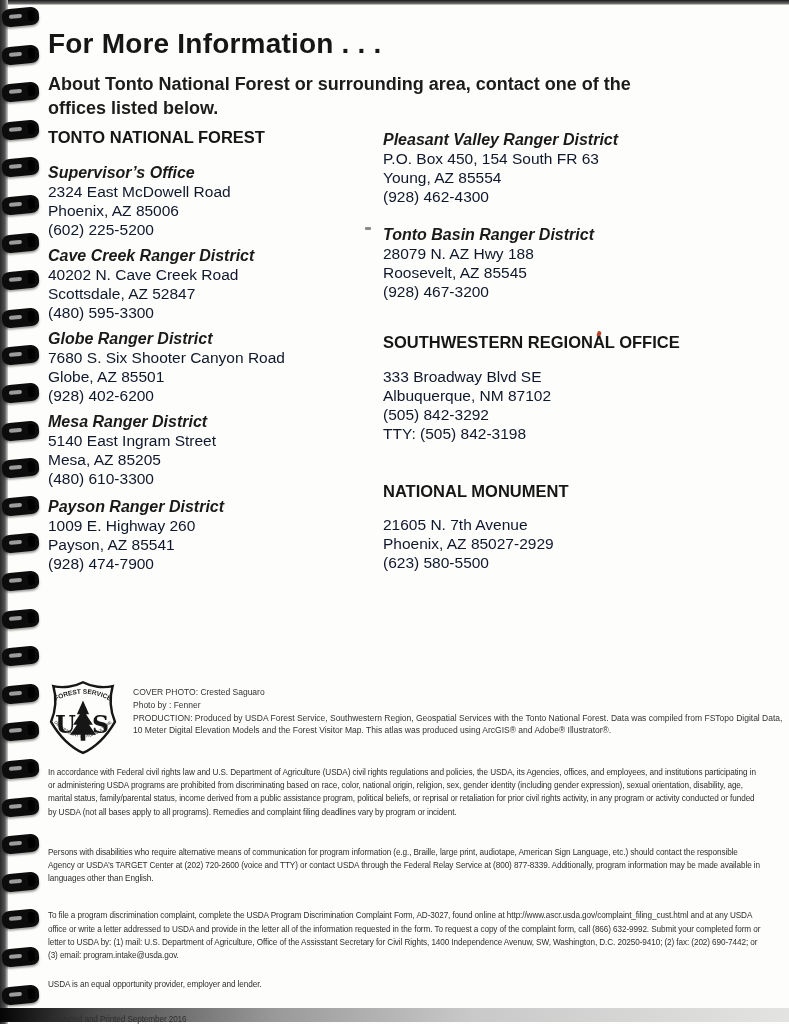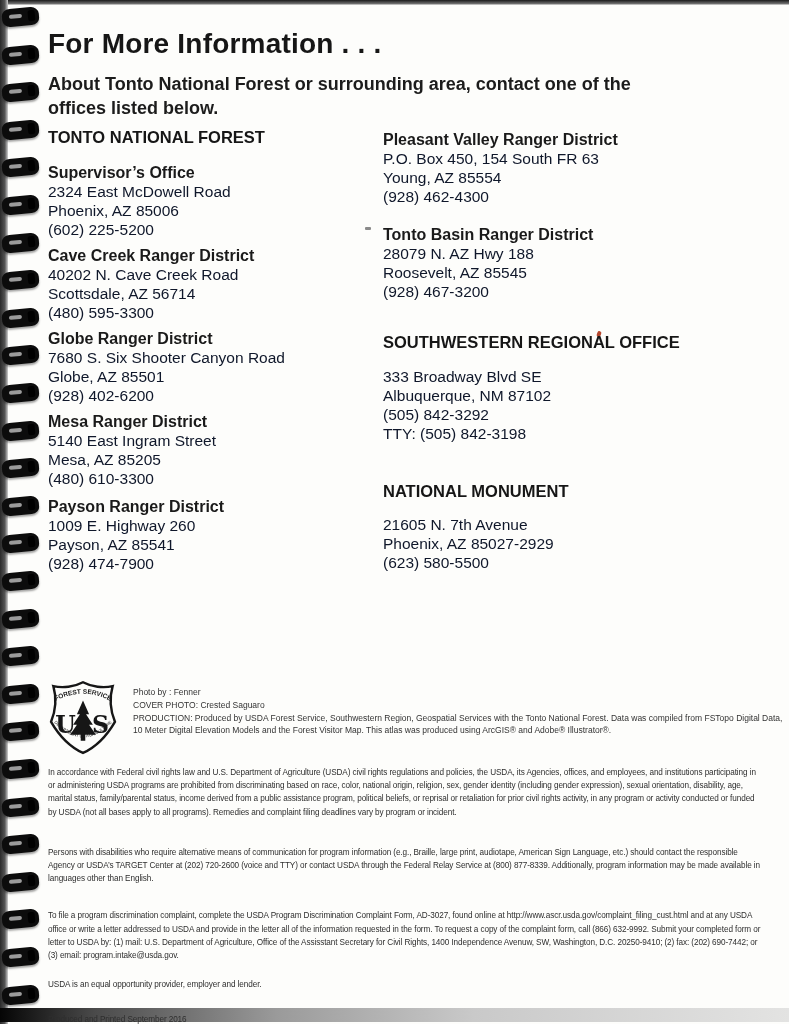--- a/index.html
+++ b/index.html
@@ -25,21 +25,21 @@
     font-weight:bold;color:#161616;letter-spacing:.2px;}
   .subtitle{position:absolute;left:48px;top:72px;font-size:18px;line-height:24px;
     font-weight:bold;color:#1c1c1c;}
 
   .col{position:absolute;}
   .col-left{left:48px;top:128px;width:332px;}
   .col-right{left:383px;top:130px;width:372px;}
   h3{margin:0;font-size:16.5px;line-height:19px;font-weight:bold;color:#161616;}
   .col-left h3{margin-bottom:16px;}
   .office{margin-bottom:7px;}
-  .office-name{font-size:16px;line-height:19px;font-weight:bold;color:#1a1a1a;}
+  .office-name{font-size:16px;line-height:19px;font-weight:bold;color:#1a1a1a;font-style:italic;}
   .office-line{font-size:15.5px;line-height:19px;color:#0f172a;}
   .mt-7{margin-top:7px;} .mt-9{margin-top:9px;}
   .mb-19{margin-bottom:19px;} .mb-32{margin-bottom:32px;}
   .mb-15{margin-bottom:15px;} .mb-39{margin-bottom:39px;} .mb-14{margin-bottom:14px;}
 
   .logo-row{position:absolute;left:45px;top:680px;display:flex;align-items:flex-start;}
   .shield{width:76px;height:76px;flex:0 0 auto;}
   .credits{margin-left:12px;margin-top:6px;font-size:8.5px;line-height:12.8px;
     color:#333;white-space:nowrap;}
 
@@ -106,21 +106,21 @@
     <div class="office">
       <div class="office-name">Supervisor’s Office</div>
       <div class="office-line">2324 East McDowell Road</div>
       <div class="office-line">Phoenix, AZ 85006</div>
       <div class="office-line">(602) 225-5200</div>
     </div>
 
     <div class="office">
       <div class="office-name">Cave Creek Ranger District</div>
       <div class="office-line">40202 N. Cave Creek Road</div>
-      <div class="office-line">Scottsdale, AZ 56714</div>
+      <div class="office-line">Scottsdale, AZ 52847</div>
       <div class="office-line">(480) 595-3300</div>
     </div>
 
     <div class="office mt-7">
       <div class="office-name">Globe Ranger District</div>
       <div class="office-line">7680 S. Six Shooter Canyon Road</div>
       <div class="office-line">Globe, AZ 85501</div>
       <div class="office-line">(928) 402-6200</div>
     </div>
 
@@ -179,22 +179,22 @@
         <textPath href="#arcTop" startOffset="50%" text-anchor="middle">FOREST SERVICE</textPath>
       </text>
       <text font-size="5.6" fill="#161616" font-family="Liberation Sans, sans-serif">
         <textPath href="#arcBot" startOffset="50%" text-anchor="middle">DEPARTMENT OF AGRICULTURE</textPath>
       </text>
       <text x="27" y="70" font-size="31" font-weight="bold" text-anchor="middle" fill="#161616" font-family="DejaVu Serif, serif">U</text>
       <text x="73" y="70" font-size="31" font-weight="bold" text-anchor="middle" fill="#161616" font-family="DejaVu Serif, serif">S</text>
       <polygon fill="#161616" points="50,27 58,45 54,45 63,59 58,59 67,72 53,72 53,80 47,80 47,72 33,72 42,59 37,59 46,45 42,45"></polygon>
     </svg>
     <div class="credits">
+      <div>COVER PHOTO: Crested Saguaro</div>
       <div>Photo by : Fenner</div>
-      <div>COVER PHOTO: Crested Saguaro</div>
       <div>PRODUCTION: Produced by USDA Forest Service, Southwestern Region, Geospatial Services with the Tonto National Forest. Data was compiled from FSTopo Digital Data,</div>
       <div>10 Meter Digital Elevation Models and the Forest Visitor Map. This atlas was produced using ArcGIS® and Adobe® Illustrator®.</div>
     </div>
   </div>
 
   <div class="legal">
     <p class="p1">In accordance with Federal civil rights law and U.S. Department of Agriculture (USDA) civil rights regulations and policies, the USDA, its Agencies, offices, and employees, and institutions participating in or administering USDA programs are prohibited from discriminating based on race, color, national origin, religion, sex, gender identity (including gender expression), sexual orientation, disability, age, marital status, family/parental status, income derived from a public assistance program, political beliefs, or reprisal or retaliation for prior civil rights activity, in any program or activity conducted or funded by USDA (not all bases apply to all programs). Remedies and complaint filing deadlines vary by program or incident.</p>
     <p class="p2">Persons with disabilities who require alternative means of communication for program information (e.g., Braille, large print, audiotape, American Sign Language, etc.) should contact the responsible Agency or USDA’s TARGET Center at (202) 720-2600 (voice and TTY) or contact USDA through the Federal Relay Service at (800) 877-8339. Additionally, program information may be made available in languages other than English.</p>
     <p class="p3">To file a program discrimination complaint, complete the USDA Program Discrimination Complaint Form, AD-3027, found online at http://www.ascr.usda.gov/complaint_filing_cust.html and at any USDA office or write a letter addressed to USDA and provide in the letter all of the information requested in the form. To request a copy of the complaint form, call (866) 632-9992. Submit your completed form or letter to USDA by: (1) mail: U.S. Department of Agriculture, Office of the Assisstant Secretary for Civil Rights, 1400 Independence Avenuw, SW, Washington, D.C. 20250-9410; (2) fax: (202) 690-7442; or (3) email: program.intake@usda.gov.</p>
     <p class="eo">USDA is an equal opportunity provider, employer and lender.</p>

